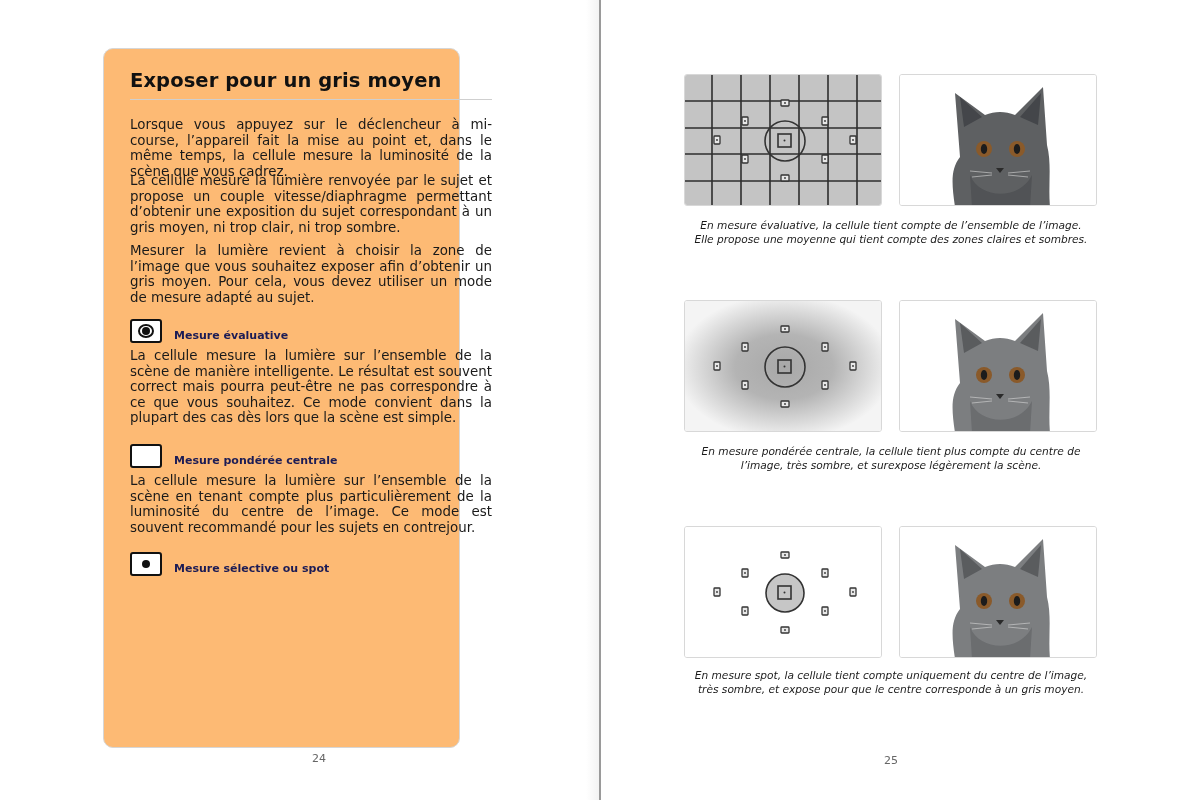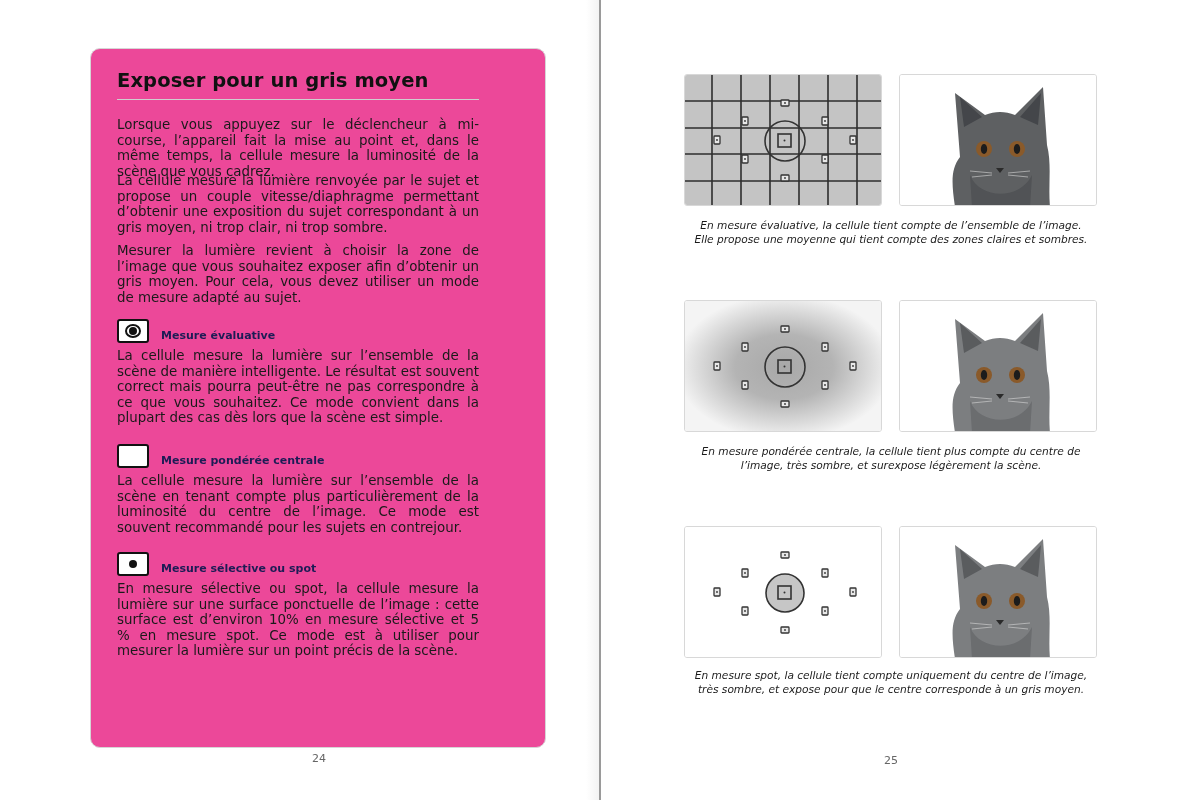--- a/index.html
+++ b/index.html
@@ -4,22 +4,22 @@
 <style>
   * { box-sizing: border-box; margin: 0; padding: 0; }
   html, body { width: 1200px; height: 800px; background: #ffffff; overflow: hidden; }
   body { position: relative; font-family: "DejaVu Sans", sans-serif; color: #1a1a1a; }
 
   .gutter { position: absolute; left: 599px; top: 0; width: 2px; height: 800px; background: #9a9a9a; }
   .gutter-shade { position: absolute; left: 586px; top: 0; width: 13px; height: 800px;
     background: linear-gradient(to right, #ffffff, #f3f3f3); }
 
   
-  .box { position: absolute; left: 90px; top: 48px; width: 456px; height: 700px;
-    border: 1px solid #d6d6d6; border-radius: 10px; background: #ec4899; }
+  .box { position: absolute; left: 103px; top: 48px; width: 357px; height: 700px;
+    border: 1px solid #d6d6d6; border-radius: 10px; background: #fdba74; }
   .title { position: absolute; left: 26px; top: 20px; font-size: 19.5px; font-weight: bold; color: #111; letter-spacing: 0.1px; }
   .title-rule { position: absolute; left: 26px; top: 50px; width: 362px; height: 1px; background: #cfcfcf; }
   .para { position: absolute; left: 26px; width: 362px; font-size: 13.4px; line-height: 15.6px; text-align: justify; color: #1a1a1a; }
   .p1 { top: 68px; }
   .p2 { top: 124px; }
   .p3 { top: 194px; }
 
   .mode-head { position: absolute; left: 26px; height: 28px; width: 362px; }
   .mode-icon { position: absolute; left: 0; top: 0; width: 32px; height: 24px; border: 2px solid #111; border-radius: 3px; background: #fff; }
   .mode-label { position: absolute; left: 44px; top: 10px; font-size: 11px; font-weight: bold; color: #1c1c55; }
@@ -71,21 +71,20 @@
     <span class="mode-label">Mesure pondérée centrale</span>
   </div>
   <p class="para p5">La cellule mesure la lumière sur l’ensemble de la scène en tenant compte plus particulièrement de la luminosité du centre de l’image. Ce mode est souvent recommandé pour les sujets en contrejour.</p>
 
   <div class="mode-head mh3">
     <div class="mode-icon">
       <div class="spot-dot"></div>
     </div>
     <span class="mode-label">Mesure sélective ou spot</span>
   </div>
-  <p class="para p6">En mesure sélective ou spot, la cellule mesure la lumière sur une surface ponctuelle de l’image : cette surface est d’environ 10% en mesure sélective et 5 % en mesure spot. Ce mode est à utiliser pour mesurer la lumière sur un point précis de la scène.</p>
 </div>
 <div class="pagenum pn-left">24</div>
 
 <div class="panel" style="left:684px; top:74px;">
   <svg width="198" height="132" viewBox="0 0 198 132">
     <rect width="198" height="132" fill="#c4c4c4"></rect>
     <g stroke="#2e2e2e" stroke-width="1.6">
       <line x1="27" y1="0" x2="27" y2="132"></line>
         <line x1="56" y1="0" x2="56" y2="132"></line>
       <line x1="85" y1="0" x2="85" y2="132"></line>

